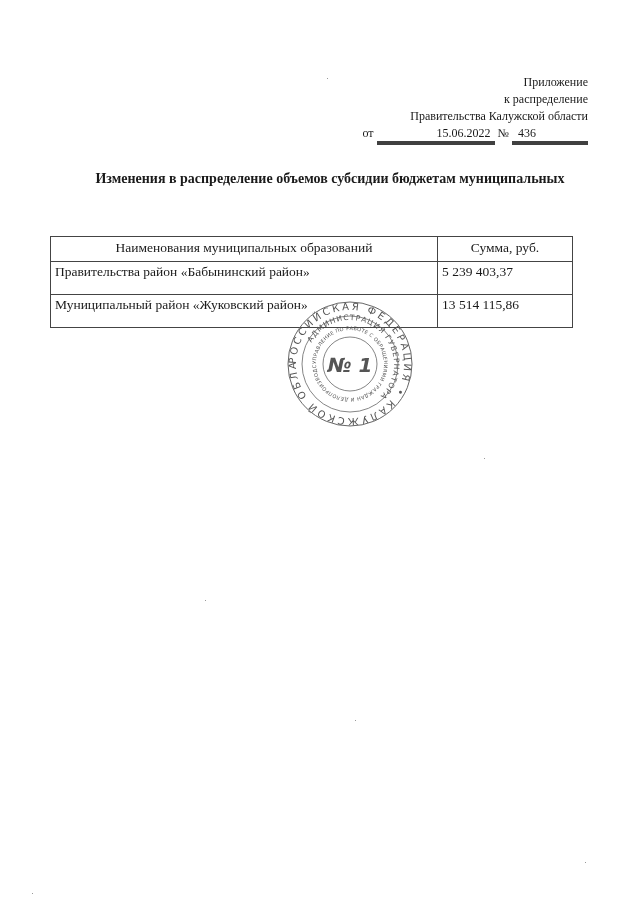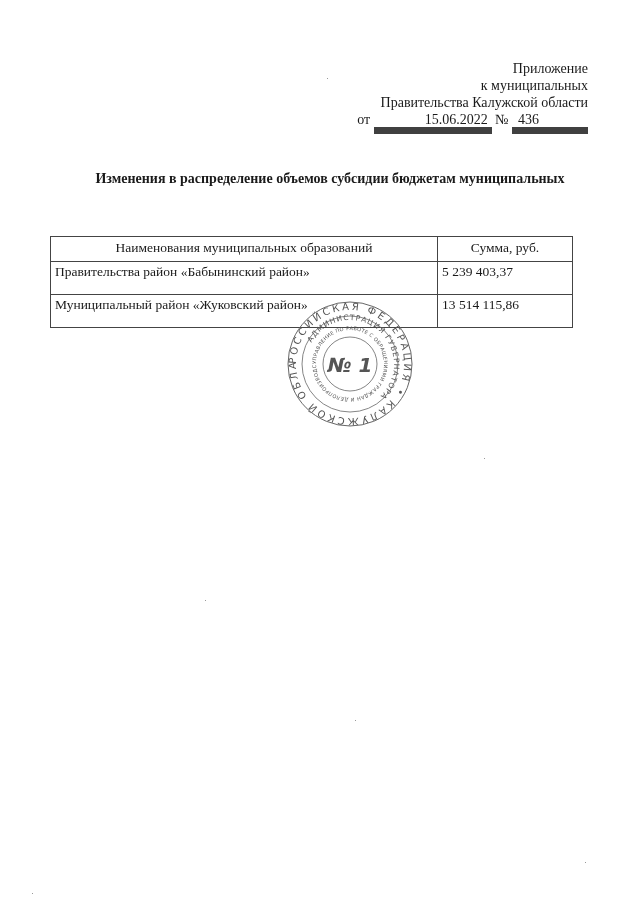--- a/index.html
+++ b/index.html
@@ -1,23 +1,23 @@
 <!DOCTYPE html>
 <html><head>
   <meta charset="utf-8">
   <style>
     html, body { margin: 0; padding: 0; }
     body {
       width: 640px; height: 905px; background: #ffffff; position: relative; overflow: hidden;
       font-family: "Liberation Serif", "DejaVu Serif", serif; color: #1a1a1a;
     }
-    .appendix { position: absolute; right: 52px; top: 60px; text-align: right; font-size: 14px; line-height: 17px; }
+    .appendix { position: absolute; right: 52px; top: 74px; text-align: right; font-size: 12px; line-height: 17px; }
     .appendix .line { display: block; white-space: nowrap; }
     .sign-line { display: flex; justify-content: flex-end; align-items: baseline; gap: 4px; }
-    .ul { display: inline-block; border-bottom: 7px solid #404040; text-align: center; height: 15px; line-height: 15px; }
+    .ul { display: inline-block; border-bottom: 4px solid #404040; text-align: center; height: 15px; line-height: 15px; }
     .ul-date { width: 114px; text-align: right; padding-right: 4px; }
     .ul-num { width: 70px; text-align: left; padding-left: 6px; font-family: Liberation Serif, serif; }
     .title {
       position: absolute; left: 60px; width: 540px; top: 171px; text-align: center;
       font-weight: bold; font-size: 14px; line-height: 16px;
     }
     .title span { display: block; text-align: center; }
     table.grid {
       position: absolute; left: 50px; top: 236px; width: 523px; border-collapse: collapse;
       font-size: 13.5px;
@@ -28,21 +28,21 @@
     table.grid td.amt { text-align: left; }
     .col-name { width: 378px; }
     .stamp { position: absolute; left: 286px; top: 300px; width: 128px; height: 128px; }
     .speck { position: absolute; width: 1px; height: 1px; background: #999; }
   </style>
 </head>
 <body>
 
 <div class="appendix">
   <span class="line">Приложение</span>
-  <span class="line">к муниципальных</span>
+  <span class="line">к распределение</span>
   <span class="line">Правительства Калужской области</span>
   <span class="line sign-line">
     <span>от</span>
     <span class="ul ul-date">15.06.2022</span>
     <span>№</span>
     <span class="ul ul-num">436</span>
   </span>
 </div>
 
 <div class="title">

